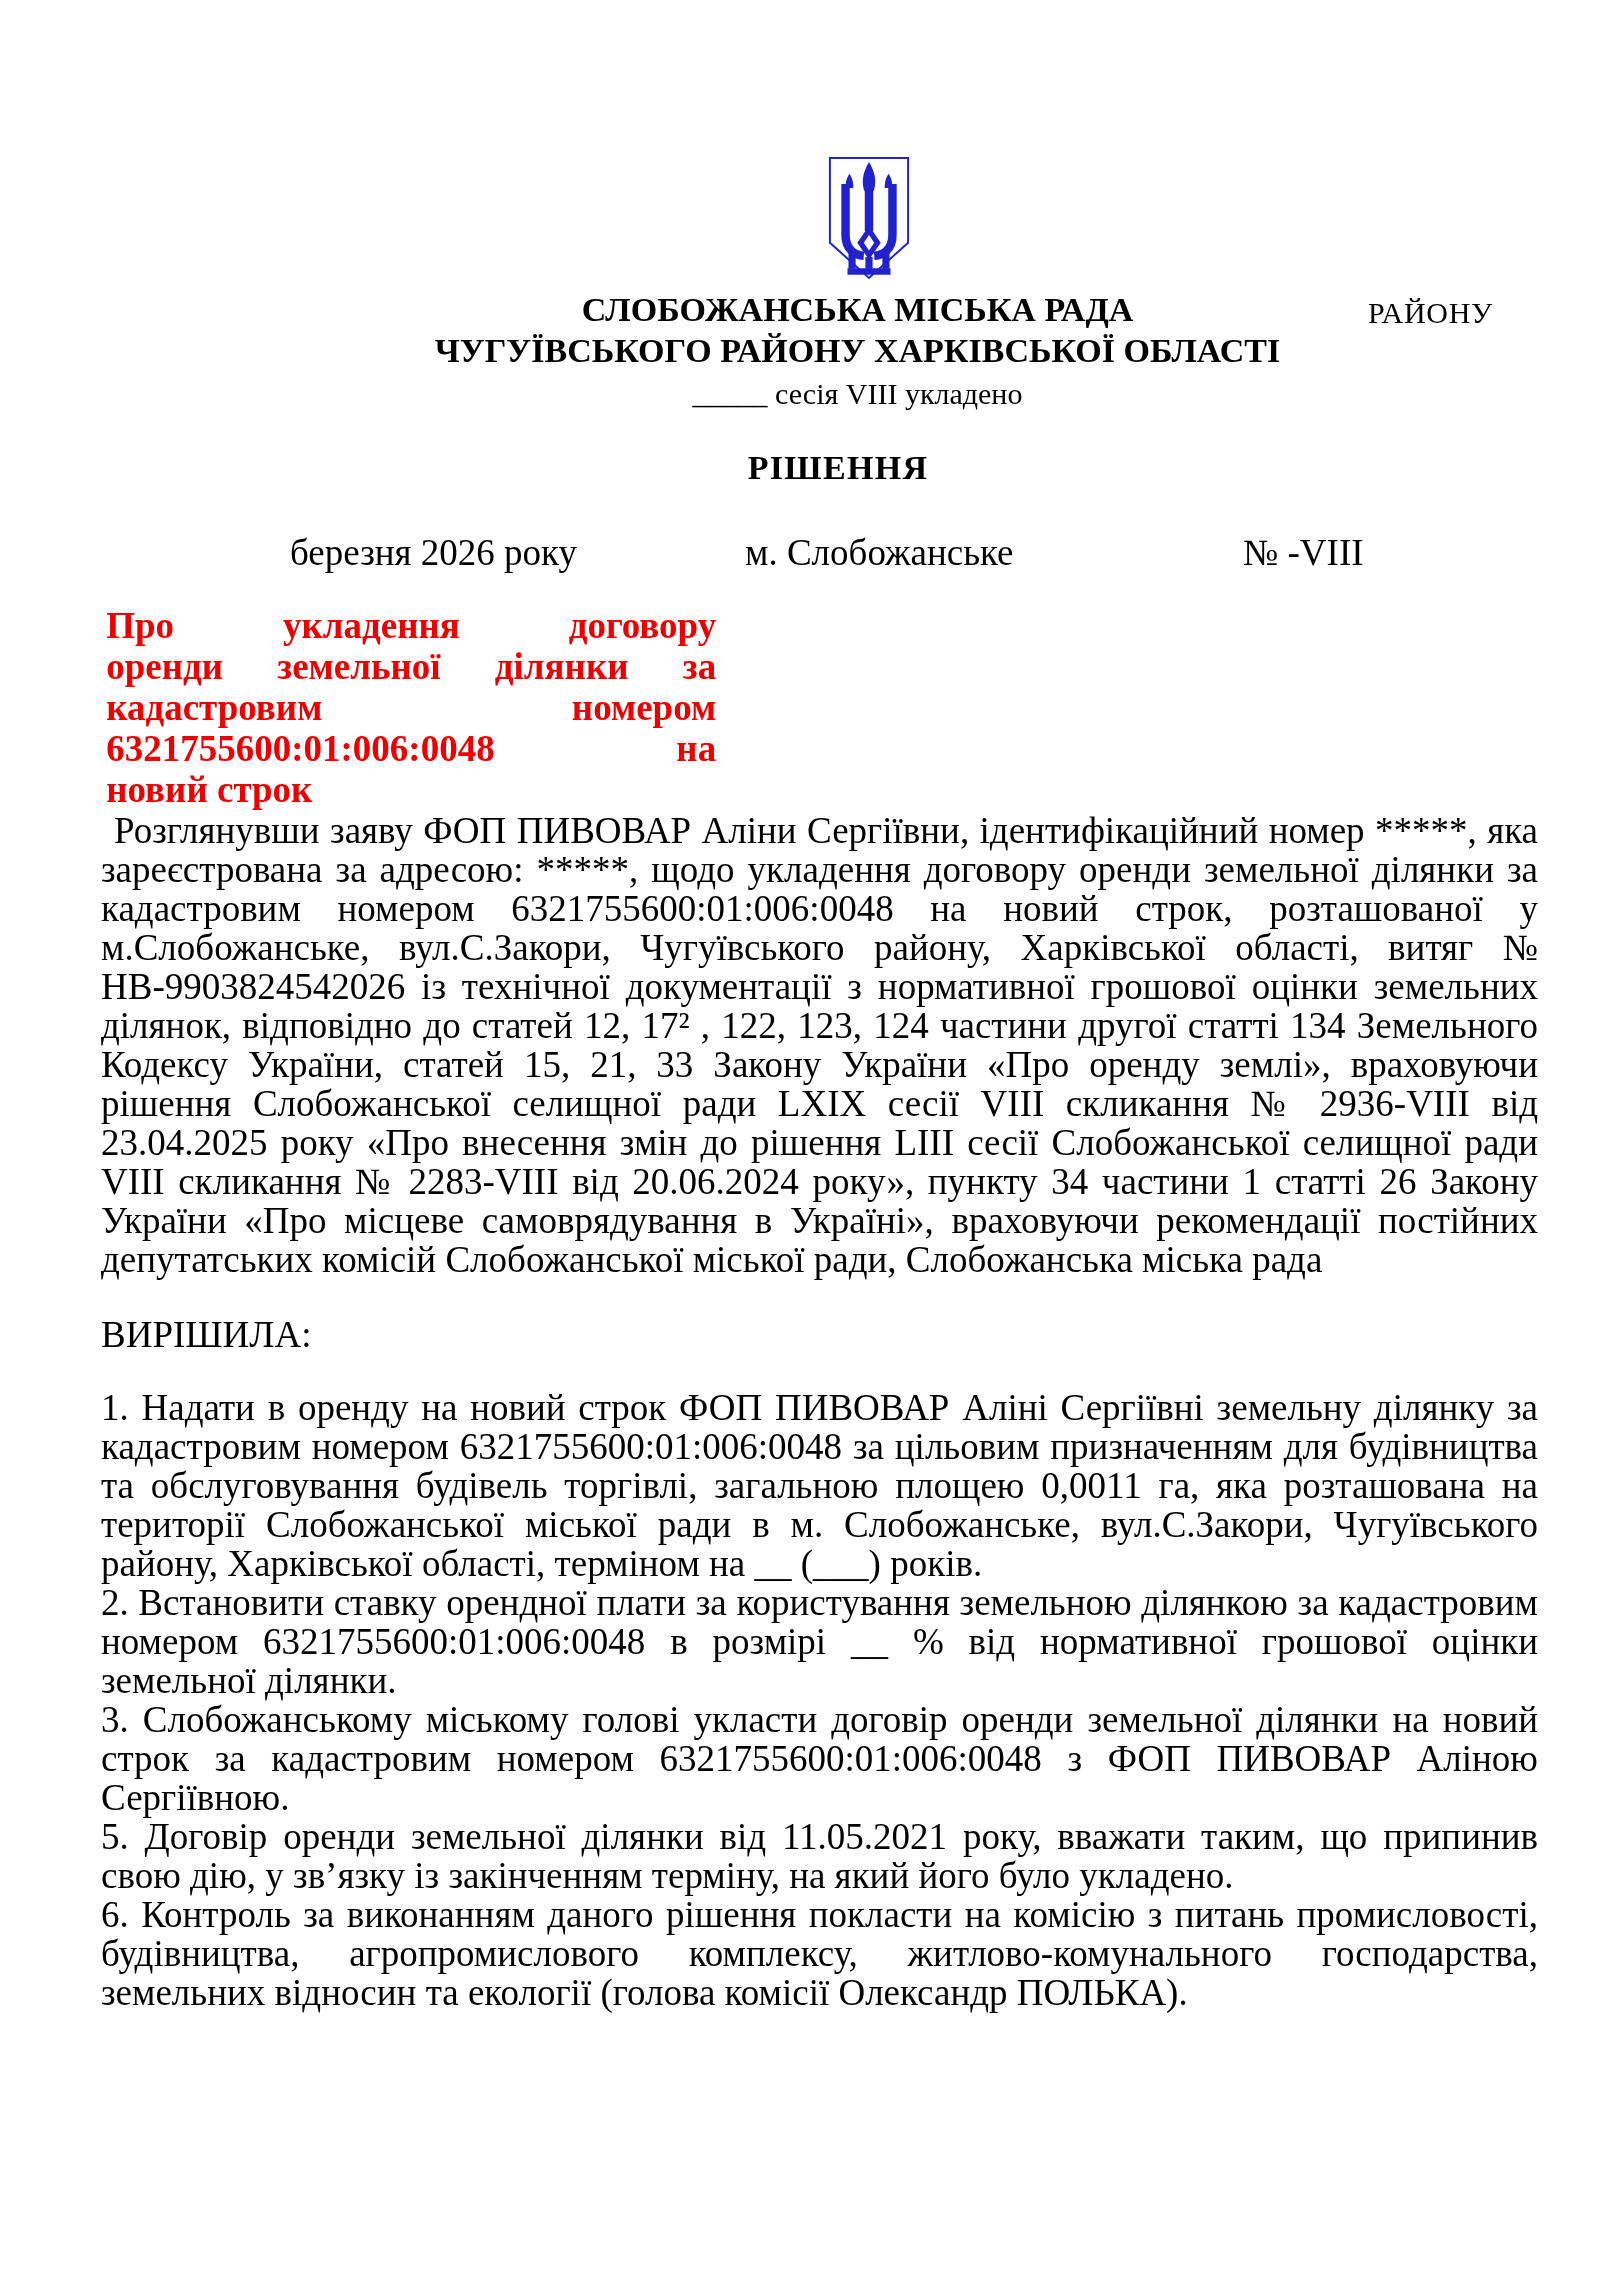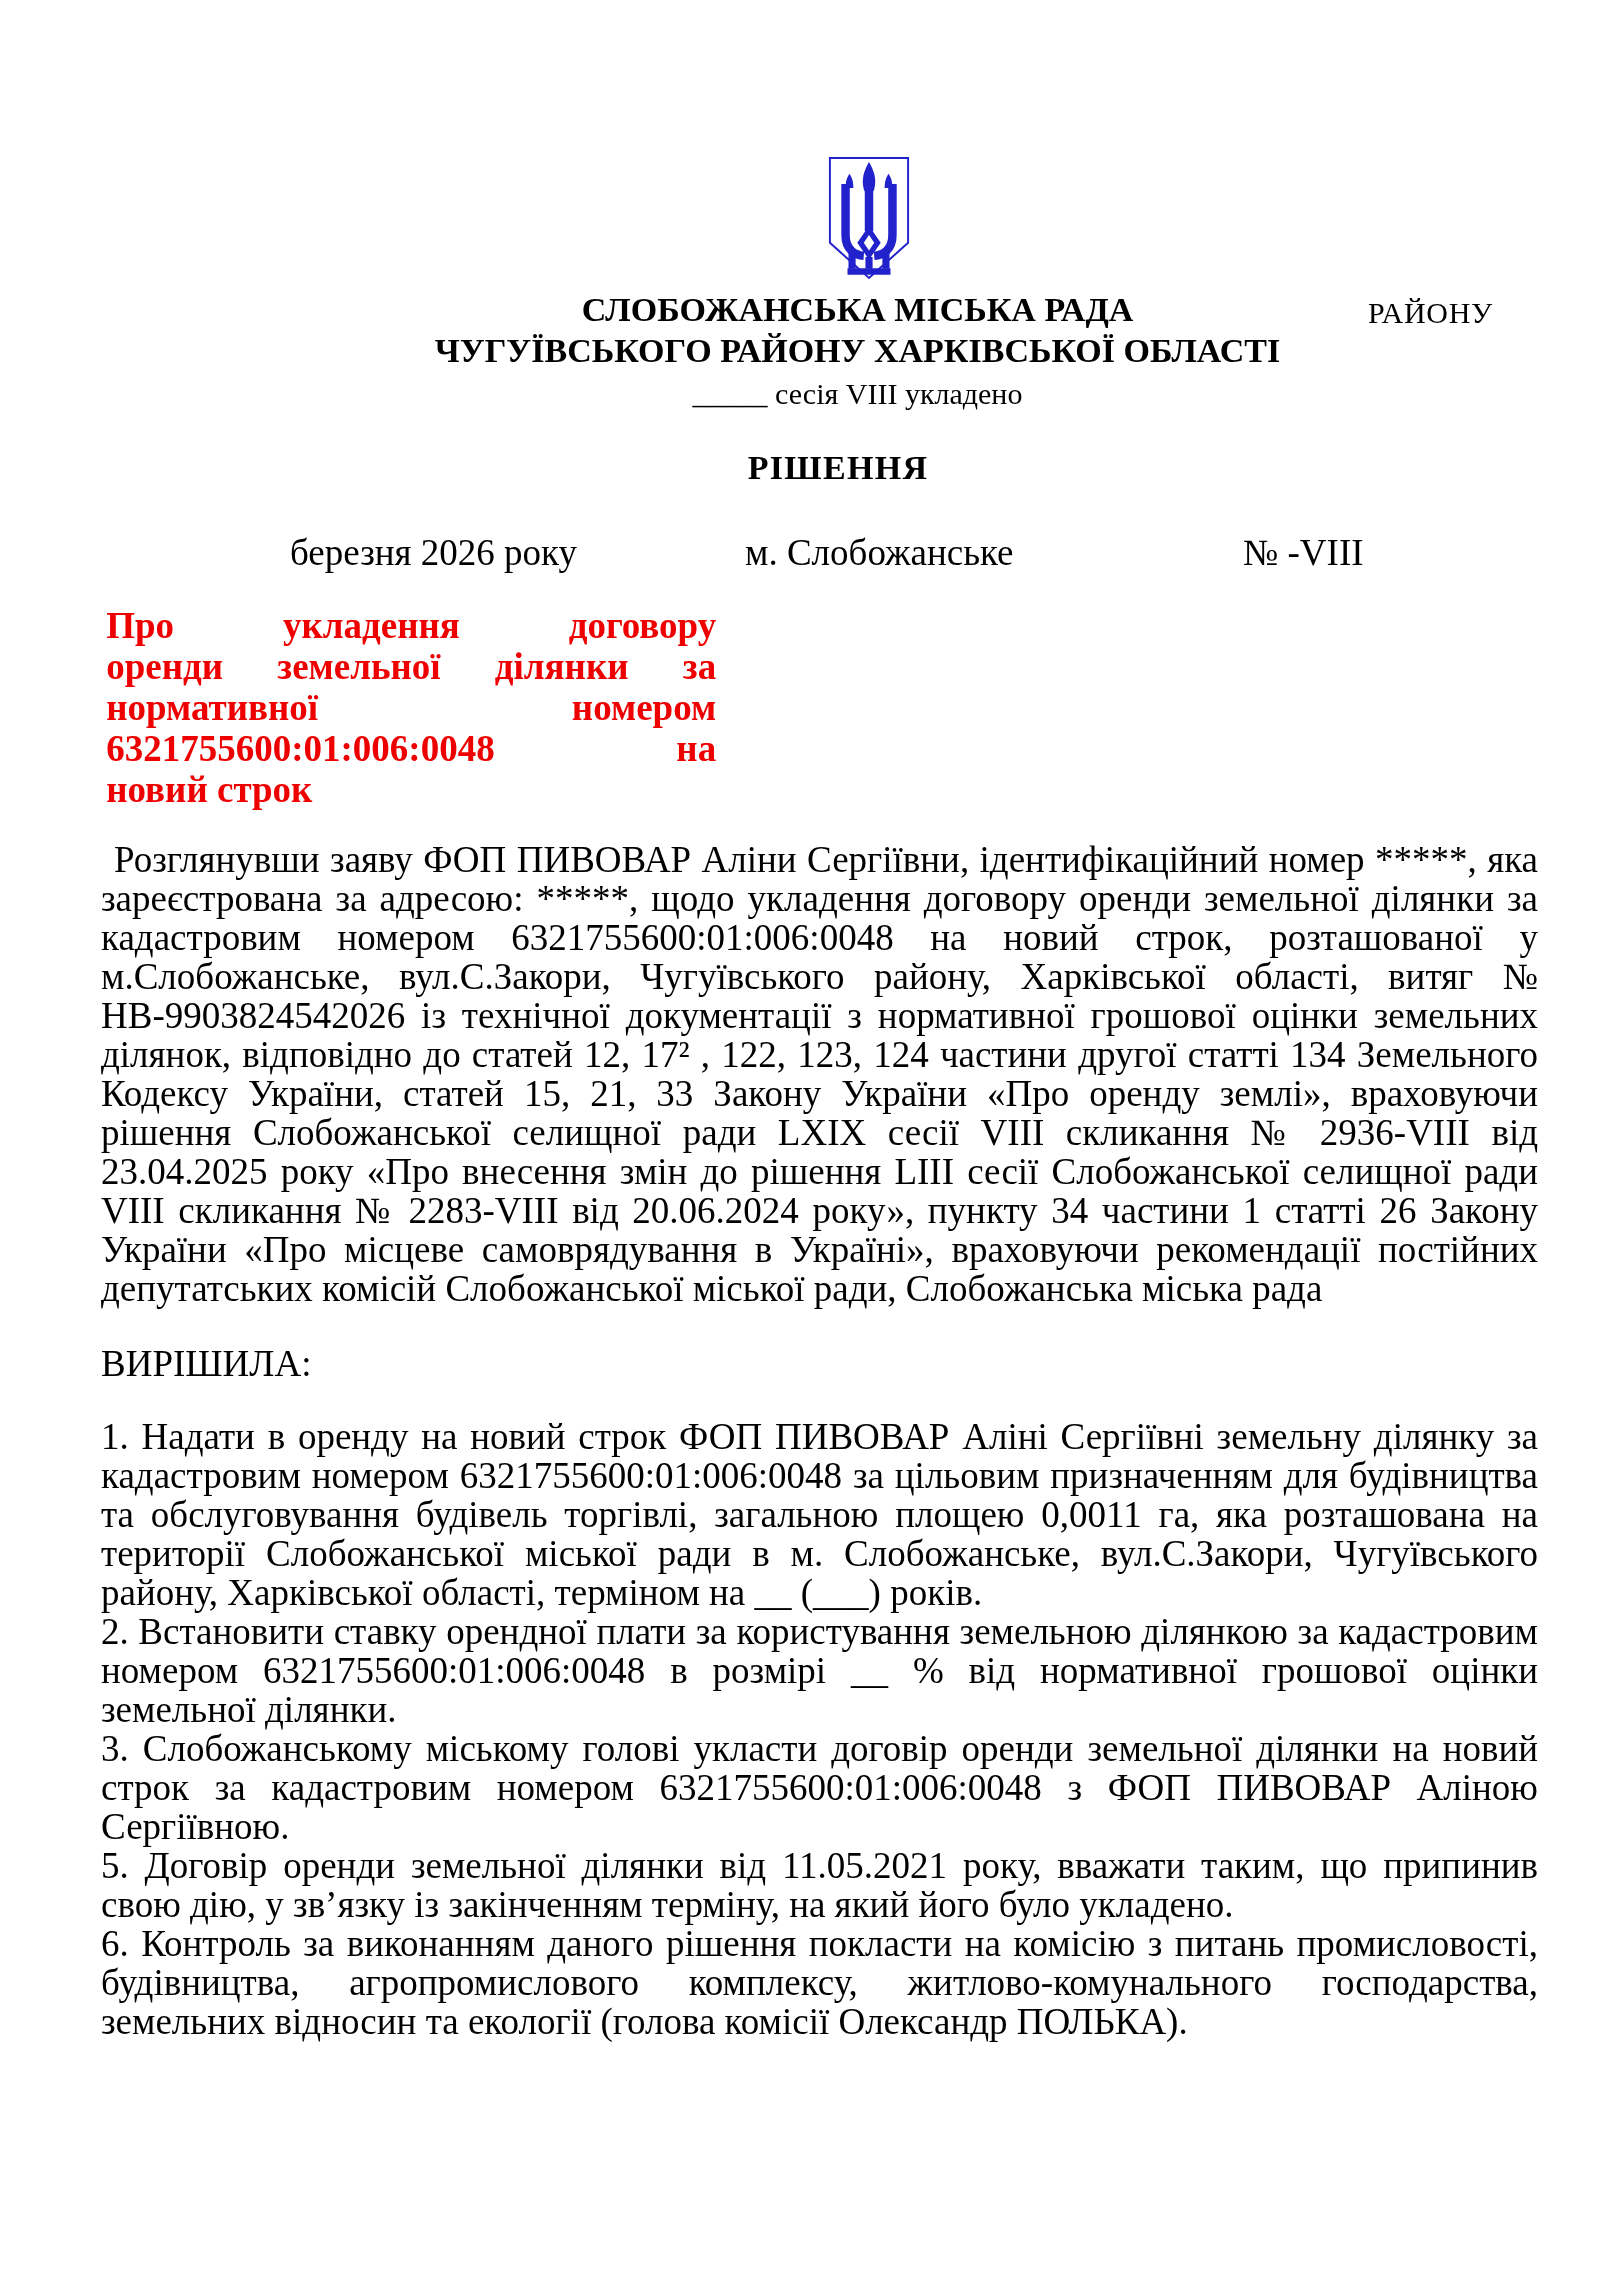--- a/index.html
+++ b/index.html
@@ -72,21 +72,21 @@
     width: 610px;
     margin-left: 5.2px;
     font-weight: bold;
     color: var(--subject-red, #ee0000);
     line-height: 41px;
   }
   .subject-line { text-align: justify; text-align-last: justify; }
   .subject-line:last-child { text-align-last: left; }
 
   .preamble {
-    margin-top: 30px;
+    margin-top: 1px;
     text-align: justify;
     text-indent: 13px;
   }
   .resolved {
     margin-top: 36px;
   }
   .items { margin-top: 34px; }
   .resolution-item {
     margin: 0;
     text-align: justify;
@@ -141,21 +141,21 @@
     <span class="date">березня 2026 року</span>
     <span class="place">м. Слобожанське</span>
     <span class="number">№ -VIII</span>
   </div>
 
   <div class="content">
 
     <div class="subject">
         <div class="subject-line">Про укладення договору</div>
         <div class="subject-line">оренди земельної ділянки за</div>
-        <div class="subject-line">нормативної номером</div>
+        <div class="subject-line">кадастровим номером</div>
         <div class="subject-line">6321755600:01:006:0048 на</div>
         <div class="subject-line">новий строк</div>
       </div>
 
     <div class="preamble">Розглянувши заяву ФОП ПИВОВАР Аліни Сергіївни, ідентифікаційний номер *****, яка зареєстрована за адресою: *****, щодо укладення договору оренди земельної ділянки за кадастровим номером 6321755600:01:006:0048 на новий строк, розташованої у м.Слобожанське, вул.С.Закори, Чугуївського району, Харківської області, витяг № НВ-9903824542026 із технічної документації з нормативної грошової оцінки земельних ділянок, відповідно до статей 12, 17² , 122, 123, 124 частини другої статті 134 Земельного Кодексу України, статей 15, 21, 33 Закону України «Про оренду землі», враховуючи рішення Слобожанської селищної ради LXIX сесії VIII скликання № 2936-VIII від 23.04.2025 року «Про внесення змін до рішення LIII сесії Слобожанської селищної ради VIII скликання № 2283-VIII від 20.06.2024 року», пункту 34 частини 1 статті 26 Закону України «Про місцеве самоврядування в Україні», враховуючи рекомендації постійних депутатських комісій Слобожанської міської ради, Слобожанська міська рада</div>
 
     <div class="resolved">ВИРІШИЛА:</div>
 
     <div class="items">
         <p class="resolution-item">1. Надати в оренду на новий строк ФОП ПИВОВАР Аліні Сергіївні земельну ділянку за кадастровим номером 6321755600:01:006:0048 за цільовим призначенням для будівництва та обслуговування будівель торгівлі, загальною площею 0,0011 га, яка розташована на території Слобожанської міської ради в м. Слобожанське, вул.С.Закори, Чугуївського району, Харківської області, терміном на __ (___) років.</p>

